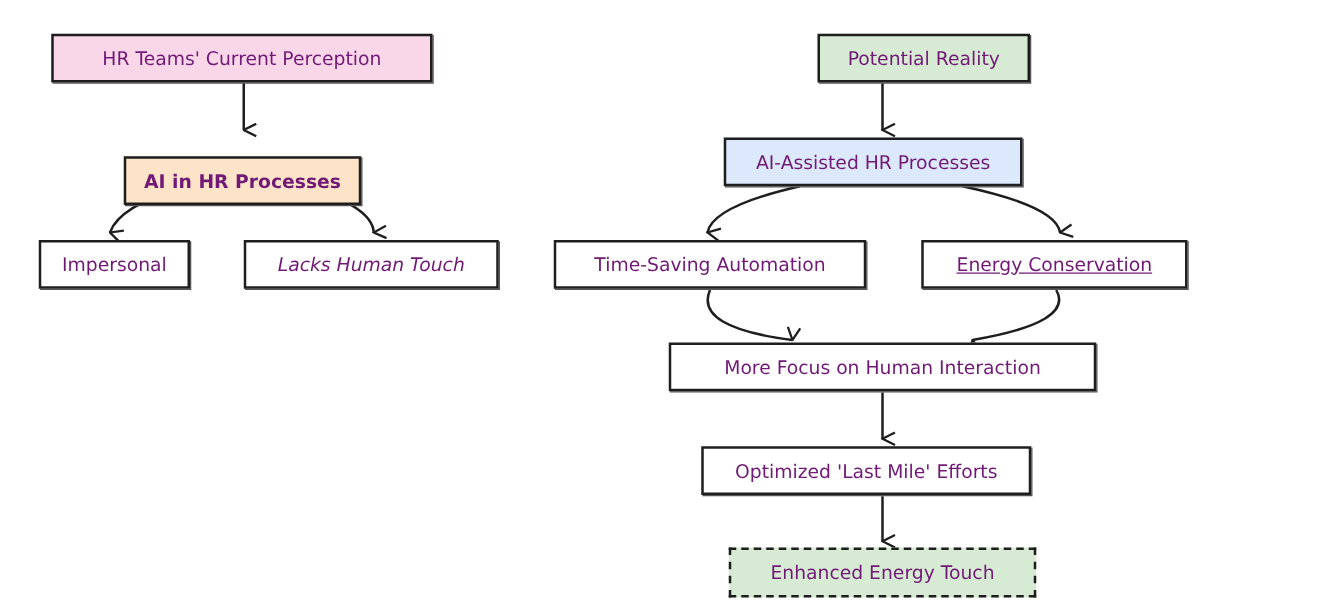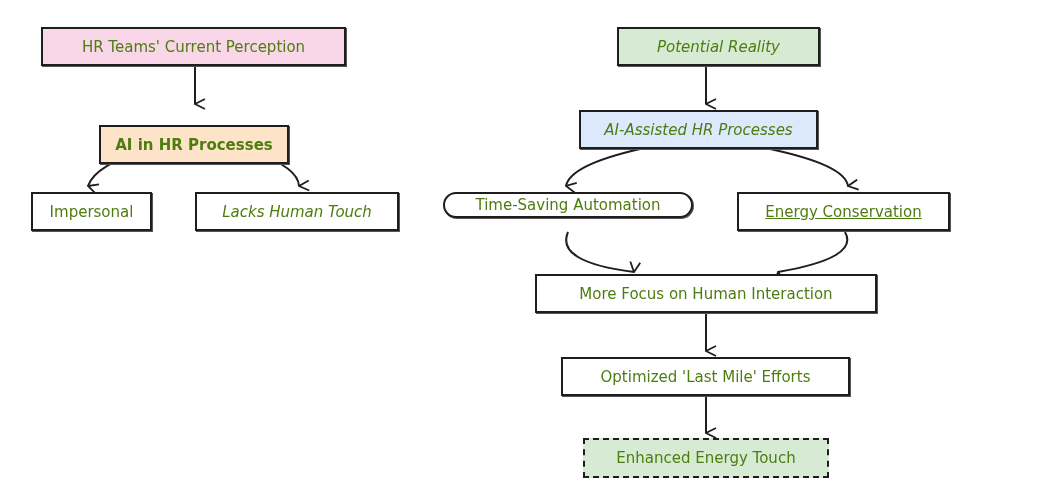--- a/index.html
+++ b/index.html
@@ -1,21 +1,21 @@
 <!DOCTYPE html>
 <html><head>
 <meta charset="utf-8">
 <style>
   html, body { margin: 0; padding: 0; background: #ffffff; }
   body { width: 1062px; height: 486px; position: relative; overflow: hidden;
          font-family: "DejaVu Sans", sans-serif; }
   svg#edges { position: absolute; left: 0; top: 0; }
   .node { position: absolute; box-sizing: border-box; border: 2px solid #1e1e1e;
           display: flex; align-items: center; justify-content: center;
-          font-size: 15px; color: #4d7c0f; white-space: nowrap;
+          font-size: 15px; color: #701a75; white-space: nowrap;
           box-shadow: 1px 1px 0 #555; }
   .node.dashed { border-style: dashed; box-shadow: none; }
 </style>
 </head>
 <body>
 
 <svg id="edges" width="1062" height="486">
   <defs>
     <marker id="arr" viewBox="0 0 12 12" refX="6" refY="11" markerWidth="12" markerHeight="12" orient="auto-start-reverse" markerUnits="userSpaceOnUse">
       <path d="M1,1 L6,11 L11,1" fill="none" stroke="#1e1e1e" stroke-width="1.8"></path>
@@ -41,33 +41,33 @@
 <div class="node" style="left: 99px; top: 125px; width: 190px; height: 39px; background: rgb(253, 228, 201); font-weight: bold;">
   <span>AI in HR Processes</span>
 </div>
 <div class="node" style="left: 31px; top: 192px; width: 121px; height: 39px; background: rgb(255, 255, 255); text-align: right;">
   <span>Impersonal</span>
 </div>
 <div class="node" style="left: 195px; top: 192px; width: 204px; height: 39px; background: rgb(255, 255, 255); font-style: italic;">
   <span>Lacks Human Touch</span>
 </div>
 
-<div class="node" style="left: 617px; top: 27px; width: 203px; height: 39px; background: rgb(215, 235, 212); font-style: italic;">
+<div class="node" style="left: 654px; top: 27px; width: 170px; height: 39px; background: rgb(215, 235, 212);">
   <span>Potential Reality</span>
 </div>
-<div class="node" style="left: 579px; top: 110px; width: 239px; height: 39px; background: rgb(220, 232, 251); font-style: italic;">
+<div class="node" style="left: 579px; top: 110px; width: 239px; height: 39px; background: rgb(220, 232, 251);">
   <span>AI-Assisted HR Processes</span>
 </div>
-<div class="node" style="left: 443px; top: 192px; width: 250px; height: 26px; background: rgb(255, 255, 255); border-radius: 13px;">
+<div class="node" style="left: 443px; top: 192px; width: 250px; height: 39px; background: rgb(255, 255, 255);">
   <span>Time-Saving Automation</span>
 </div>
 <div class="node" style="left: 737px; top: 192px; width: 213px; height: 39px; background: rgb(255, 255, 255); text-decoration: underline;">
   <span>Energy Conservation</span>
 </div>
 <div class="node" style="left: 535px; top: 274px; width: 342px; height: 39px; background: rgb(255, 255, 255);">
   <span>More Focus on Human Interaction</span>
 </div>
-<div class="node" style="left: 561px; top: 357px; width: 289px; height: 39px; background: rgb(255, 255, 255);">
+<div class="node" style="left: 561px; top: 357px; width: 264px; height: 39px; background: rgb(255, 255, 255);">
   <span>Optimized 'Last Mile' Efforts</span>
 </div>
 <div class="node dashed" style="left: 583px; top: 438px; width: 246px; height: 40px; background: rgb(215, 235, 212);">
   <span>Enhanced Energy Touch</span>
 </div>
 
 </body></html>

